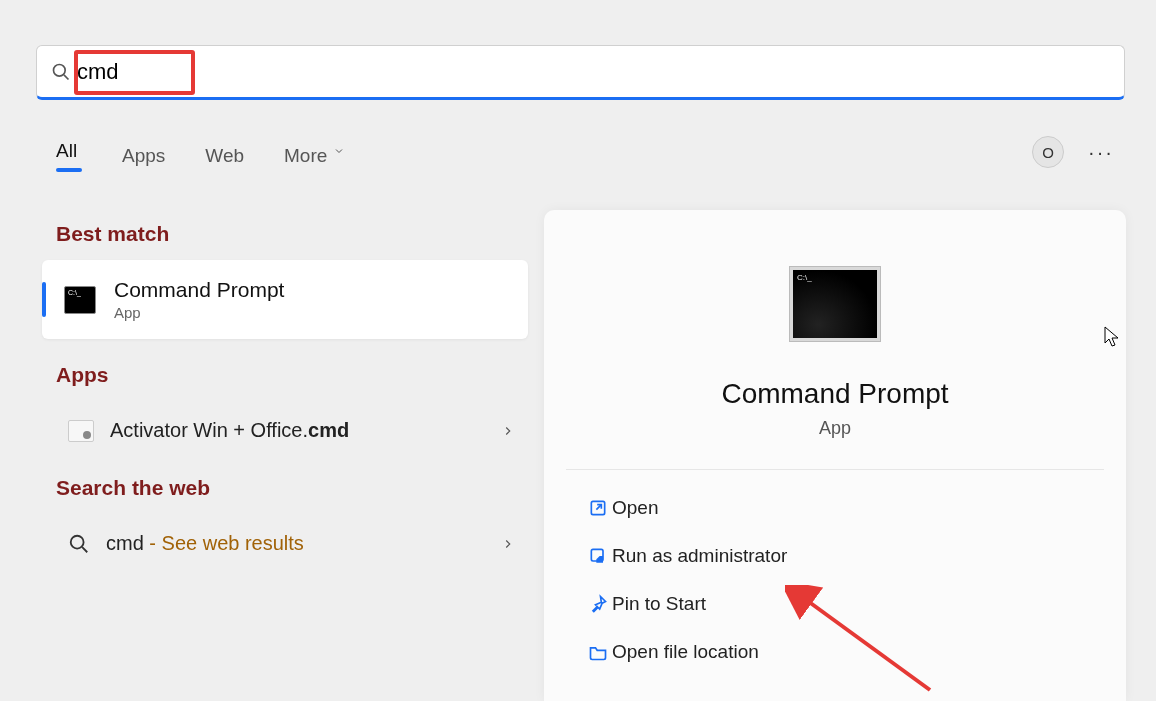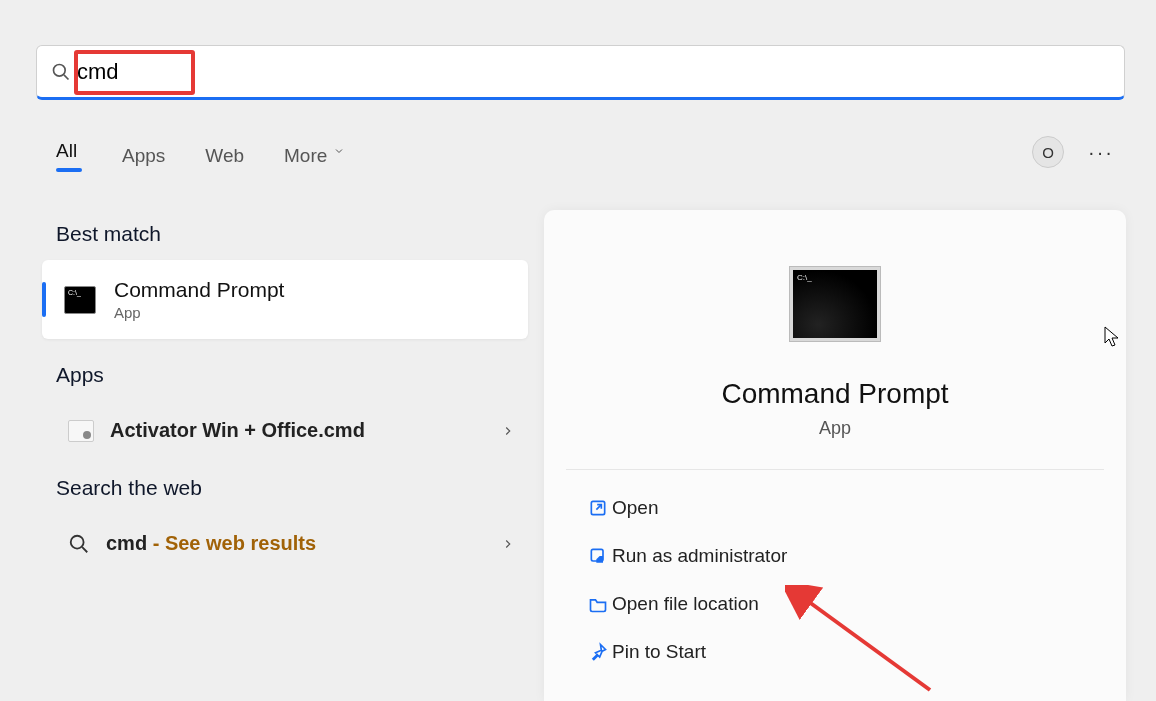--- a/index.html
+++ b/index.html
@@ -90,23 +90,23 @@
   }
   .kebab { font-size: 20px; letter-spacing: 2px; color: #333; cursor: pointer; }
 
   .left-col {
     position: absolute;
     left: 56px; top: 222px;
     width: 475px;
   }
   .section-heading {
     font-size: 21px;
-    font-weight: 400;
+    font-weight: 700;
     margin-bottom: 14px;
-    color: #0f172a;
+    color: #7f1d1d;
   }
   .best-card {
     position: relative;
     left: -14px;
     width: 486px;
     background: #fff;
     border-radius: 6px;
     box-shadow: 0 1px 3px rgba(0,0,0,0.06);
     padding: 18px 18px 18px 22px;
     display: flex;
@@ -134,21 +134,21 @@
   .best-title { font-size: 21px; font-weight: 400; color: #111; }
   .best-sub { font-size: 15px; color: #666; margin-top: 2px; }
 
   .left-row {
     display: flex;
     align-items: center;
     gap: 16px;
     padding: 18px 4px 18px 12px;
     cursor: pointer;
   }
-  .left-row .row-text { flex: 1; font-size: 20px; color: #222; font-weight: bold; }
+  .left-row .row-text { flex: 1; font-size: 20px; color: #222; }
   .left-row .chev-r { width: 14px; height: 14px; stroke: #555; margin-right: 12px; }
   .small-icon {
     width: 26px; height: 22px;
     background: #f7f7f7;
     border: 1px solid #ccc;
     border-radius: 2px;
     position: relative;
   }
   .small-icon::after {
     content: "";
@@ -301,29 +301,29 @@
   </div>
   <div class="action-row">
     <svg viewBox="0 0 24 24" fill="none" stroke="#1b6ef3" stroke-width="2">
         <rect x="4" y="4" width="14" height="14" rx="2"></rect>
         <path d="M14 12 l4 0 l0 8 l-8 0 l0 -4" fill="#1b6ef3" stroke="none"></path>
       </svg>
     <span>Run as administrator</span>
   </div>
   <div class="action-row">
     <svg viewBox="0 0 24 24" fill="none" stroke="#1b6ef3" stroke-width="2">
-        <path d="M3 7 h6 l2 3 h10 v9 a2 2 0 0 1 -2 2 H5 a2 2 0 0 1 -2 -2 Z"></path>
-      </svg>
-    <span>Open file location</span>
+        <path d="M15 3 l6 6 l-4 2 l-3 7 l-2 -2 l-5 5 l-1 -1 l5 -5 l-2 -2 l7 -3 Z"></path>
+      </svg>
+    <span>Pin to Start</span>
   </div>
   <div class="action-row">
     <svg viewBox="0 0 24 24" fill="none" stroke="#1b6ef3" stroke-width="2">
-        <path d="M15 3 l6 6 l-4 2 l-3 7 l-2 -2 l-5 5 l-1 -1 l5 -5 l-2 -2 l7 -3 Z"></path>
-      </svg>
-    <span>Pin to Start</span>
+        <path d="M3 7 h6 l2 3 h10 v9 a2 2 0 0 1 -2 2 H5 a2 2 0 0 1 -2 -2 Z"></path>
+      </svg>
+    <span>Open file location</span>
   </div>
 </div>
 
 <svg class="arrow-annotation" width="160" height="120" viewBox="0 0 160 120">
   <defs>
       <marker id="ah" markerWidth="10" markerHeight="10" refX="2" refY="5" orient="auto">
         <path d="M0,0 L10,5 L0,10 Z" fill="#e53935"></path>
       </marker>
     </defs>
   <line x1="145" y1="105" x2="20" y2="14" stroke="#e53935" stroke-width="4" marker-end="url(#ah)"></line>

